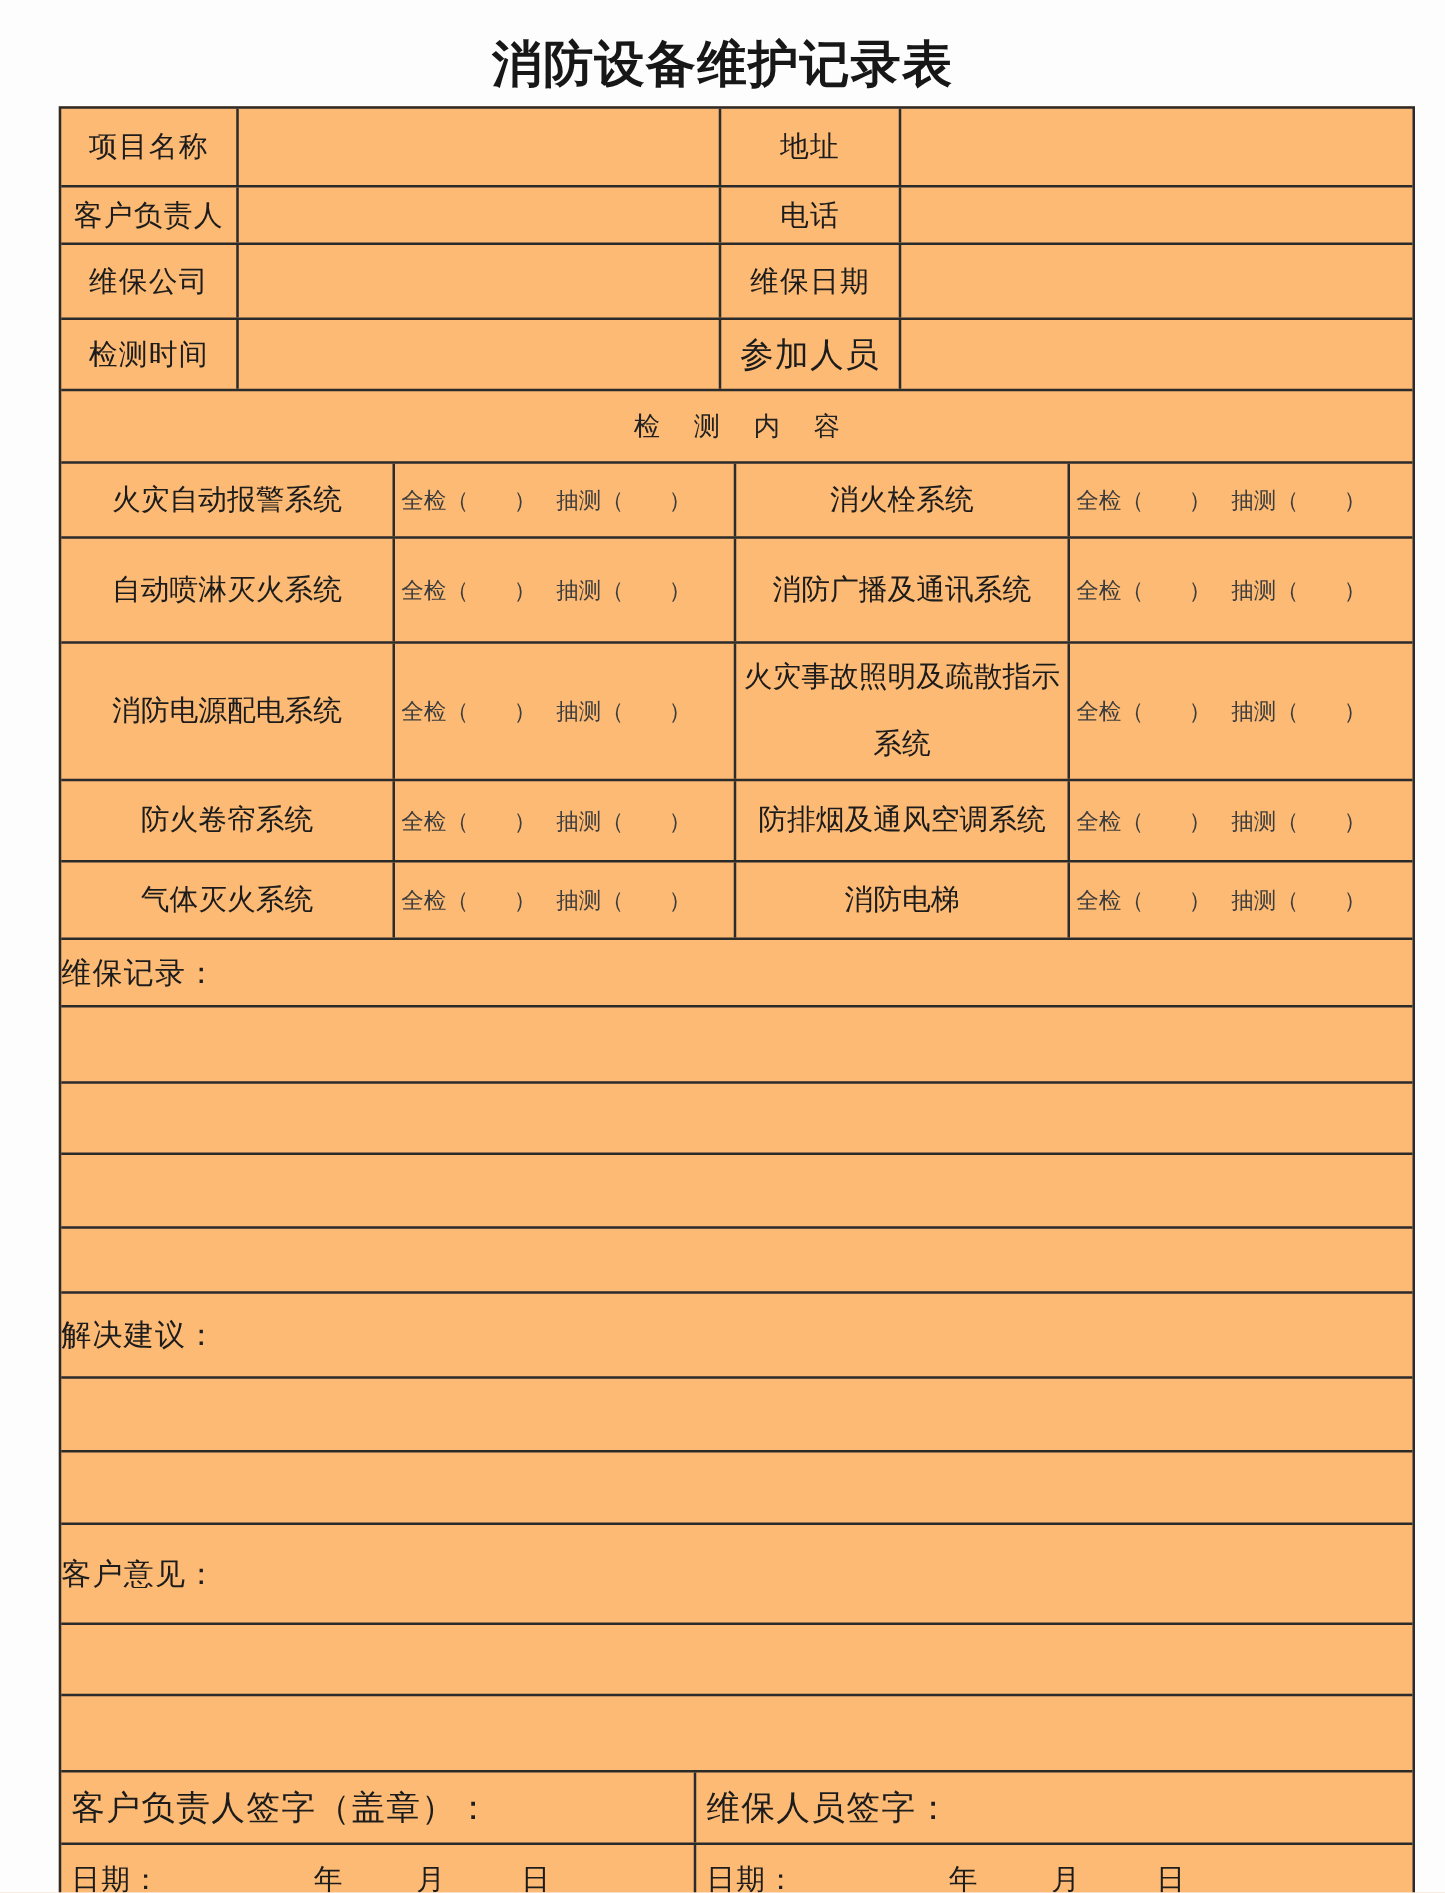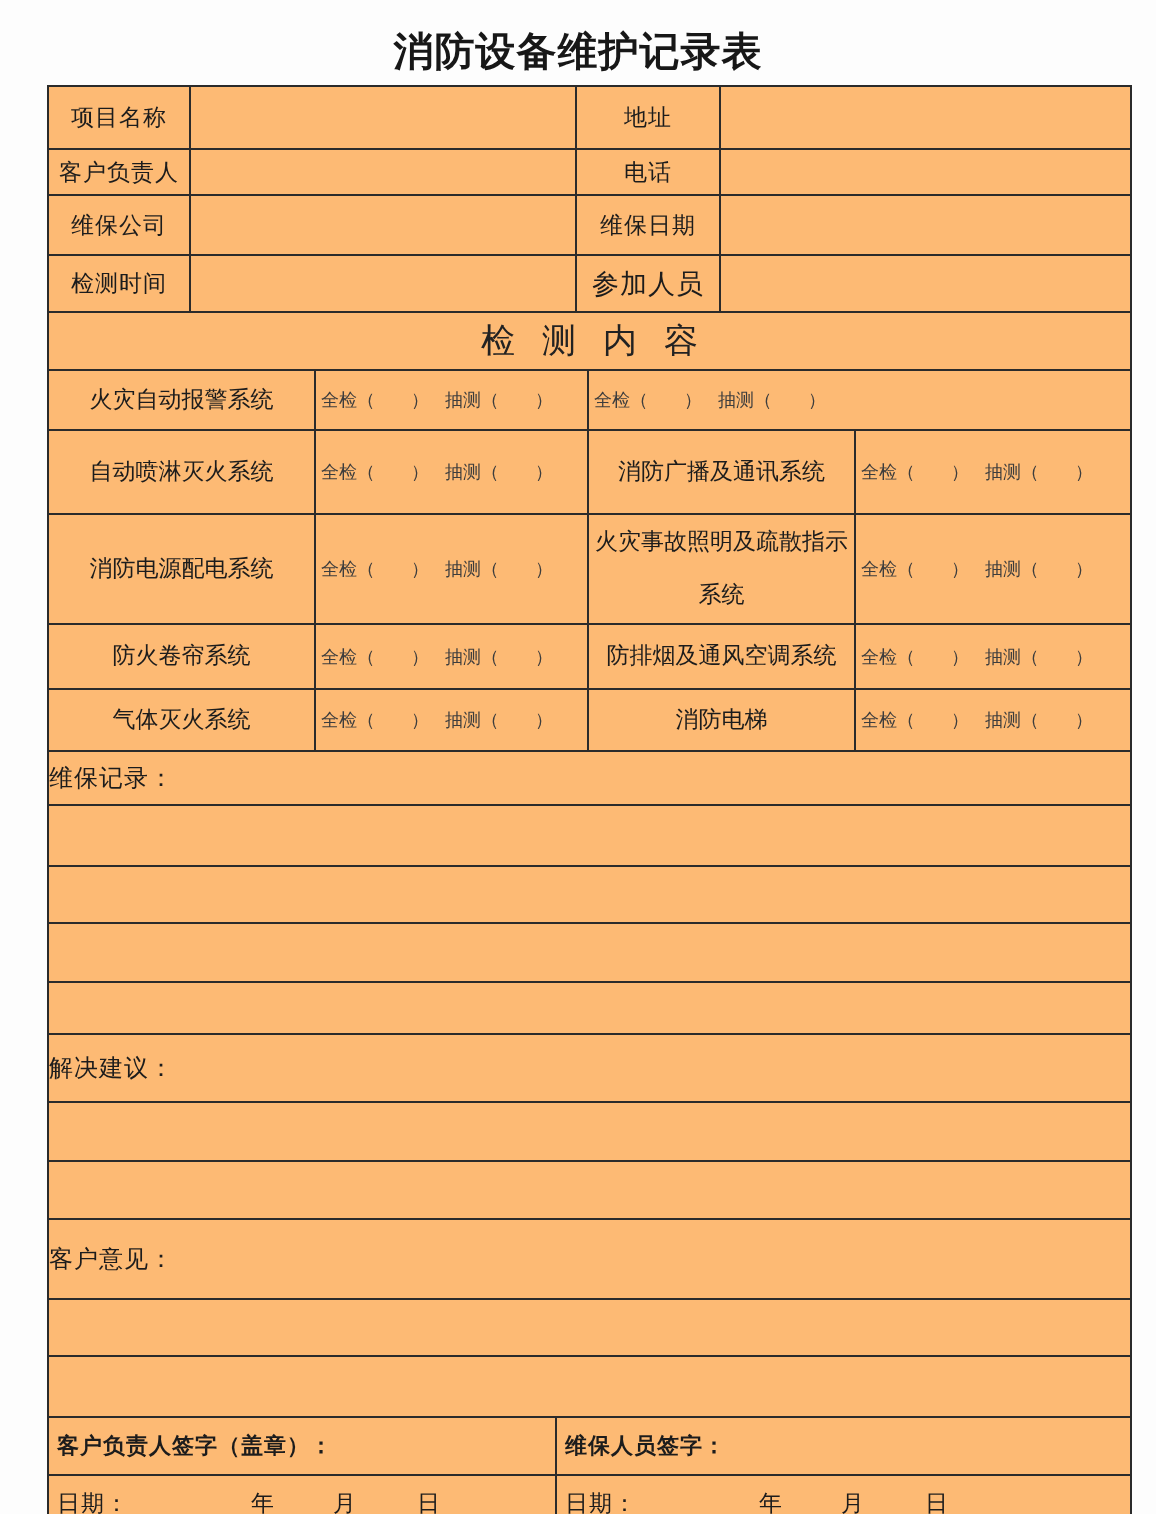--- a/index.html
+++ b/index.html
@@ -23,27 +23,27 @@
   .srow  { grid-template-columns:267px 273px 267px 1fr; }
   .gnrow { grid-template-columns:508px 1fr; }
   .cell { border-right:2px solid #2b2b2b; display:flex; align-items:center; justify-content:center; overflow:hidden; }
   .cell:last-child { border-right:none; }
   .lbl { font-size:23px; letter-spacing:1px; }
   .lbl.big { font-size:27px; }
   .fullrow { display:flex; align-items:center; border-bottom:2px solid #2b2b2b; }
   .seclabel { font-size:24px; padding-left:0; letter-spacing:1px; }
   .header-cell {
     width:100%; display:flex; align-items:center; justify-content:center;
-    font-size:34px; letter-spacing:27px; padding-left:27px; color:#222;
+    font-size:21px; letter-spacing:27px; padding-left:27px; color:#222;
   }
   .sys { font-size:23px; line-height:2.3; text-align:center; padding:0 4px; }
   .check { justify-content:flex-start; padding-left:5px; font-size:18px; color:#3d3d3d; white-space:nowrap; }
   .check .gap { display:inline-block; width:36px; }
   .check .mid { display:inline-block; width:16px; }
-  .signcell { justify-content:flex-start; padding-left:8px; font-size:22px; letter-spacing:1px;font-weight:bold; }
+  .signcell { justify-content:flex-start; padding-left:8px; font-size:27px; letter-spacing:1px; }
   .datecell { justify-content:flex-start; padding-left:8px; font-size:23px; letter-spacing:1px; white-space:nowrap; }
   .datecell .dgap1 { display:inline-block; width:122px; }
   .datecell .dgap2 { display:inline-block; width:58px; }
   .datecell .dgap3 { display:inline-block; width:60px; }
 </style>
 </head>
 <body>
 
 <div class="page">
 
@@ -84,20 +84,21 @@
       <div class="cell sys">火灾自动报警系统</div>
       <div class="cell check">
           <span>全检（</span>
           <span class="gap"></span>
           <span>）</span>
           <span class="mid"></span>
           <span>抽测（</span>
           <span class="gap"></span>
           <span>）</span>
         </div>
+      <div class="cell sys">消火栓系统</div>
       <div class="cell check">
           <span>全检（</span>
           <span class="gap"></span>
           <span>）</span>
           <span class="mid"></span>
           <span>抽测（</span>
           <span class="gap"></span>
           <span>）</span>
         </div>
     </div>

